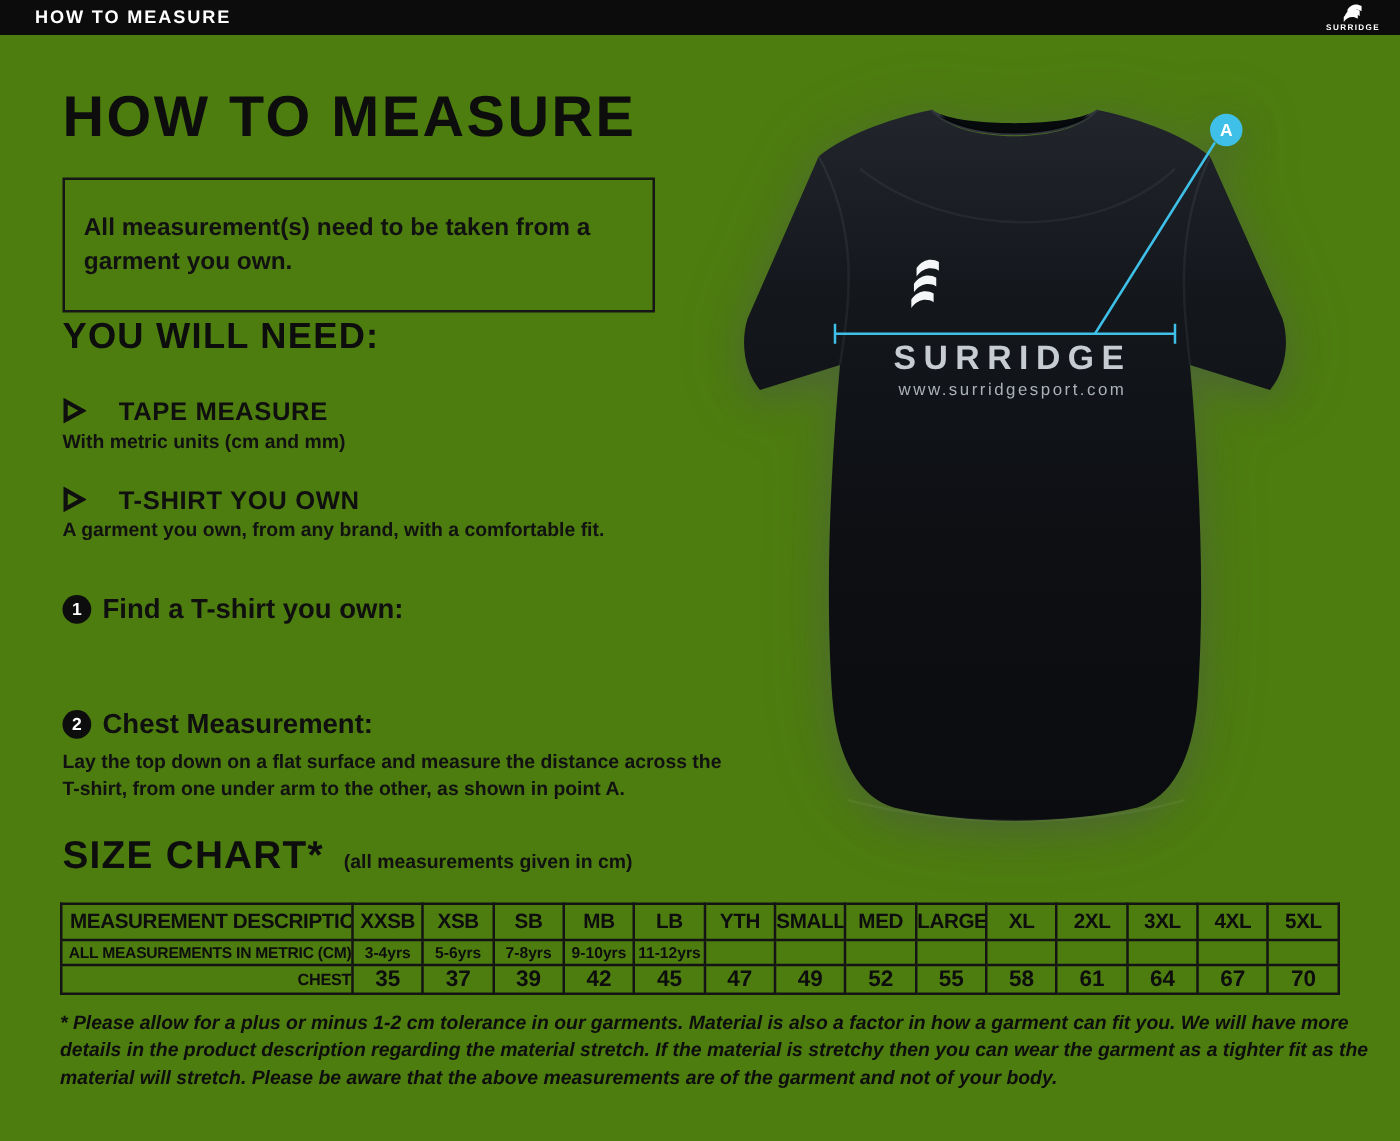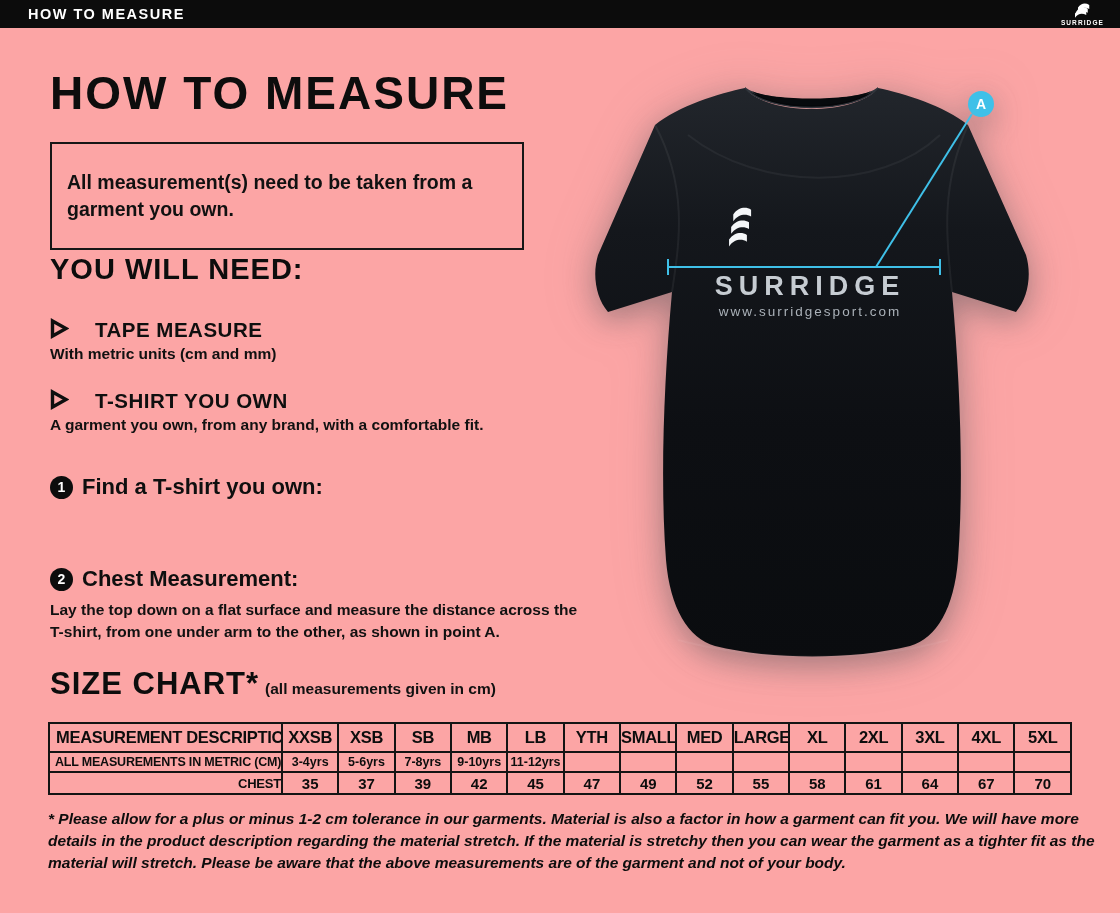--- a/index.html
+++ b/index.html
@@ -1,18 +1,18 @@
 <!DOCTYPE html>
 <html><head>
 <meta charset="utf-8">
 <style>
   * { margin:0; padding:0; box-sizing:border-box; }
   html,body { background:#ffffff; }
   body { font-family:"Liberation Sans", sans-serif; color:#0f0f0f; }
-  .page { position:relative; width:1120px; height:913px; background:#fca5a5; overflow:hidden; }
+  .page { position:relative; width:1120px; height:913px; background:#4d7c0f; overflow:hidden; }
 
   
   .topbar { position:absolute; top:0; left:0; width:1120px; height:28px; background:#0c0c0c;
             display:flex; align-items:center; justify-content:space-between; padding:0 10px 0 28px; }
   .topbar-title { color:#fff; font-size:14.5px; font-weight:bold; letter-spacing:1.5px; }
   .topbar-logo { display:flex; flex-direction:column; align-items:center; gap:1px; padding-right:6px; }
   .topbar-logo-text { color:#fff; font-size:6.5px; font-weight:bold; letter-spacing:1.1px; }
 
   
   .h1 { position:absolute; top:66px; left:50px; font-size:46px; font-weight:bold; letter-spacing:2px; color:#0d0d0d; }
@@ -29,32 +29,32 @@
   .tri-icon svg { display:block; }
 
   .step { position:absolute; left:50px; }
   .step-row { display:flex; align-items:center; gap:9px; }
   .step-badge { width:23px; height:23px; border-radius:50%; background:#0d0d0d; color:#fff;
                 display:flex; align-items:center; justify-content:center; font-size:14px; font-weight:bold; }
   .step-title { font-size:22px; font-weight:bold; color:#0f0f0f; }
   .step-desc { font-size:15.5px; font-weight:bold; line-height:1.45; color:#111; margin-top:7px; }
 
   
-  .sc-heading { position:absolute; top:666px; left:50px; display:flex; align-items:baseline; gap:6px;justify-content:space-between; }
+  .sc-heading { position:absolute; top:666px; left:50px; display:flex; align-items:baseline; gap:16px;justify-content:space-between; }
   .sc-title { font-size:31px; font-weight:bold; letter-spacing:1px; color:#0d0d0d; }
   .sc-sub { font-size:15.5px; font-weight:bold; color:#111; }
 
   table.size-table { position:absolute; top:722px; left:48px; width:1024px;
                      border-collapse:collapse; table-layout:fixed; }
   .size-table th, .size-table td { border:2px solid #141414; color:#0d0d0d; white-space:nowrap; overflow:hidden; }
   .size-table thead th { font-size:16.5px; font-weight:bold; height:29px; letter-spacing:-0.3px; }
   .size-table th.desc-col { text-align:left; padding-left:6px; }
   .size-table td { text-align:center; font-size:13.5px; height:20px; }
   .size-table td.row-label { text-align:right; padding-left:5px; font-weight:bold; font-size:13px; letter-spacing:-0.2px;margin-left:42px; }
-  .size-table tr.chest-row td { height:22px; font-weight:bold; font-size:15px; }
+  .size-table tr.chest-row td { height:22px; font-weight:bold; font-size:18px; }
   .size-table tr.chest-row td.row-label { font-size:13px; }
   .size-table tr.metric-row td { font-weight:bold; font-size:12.5px; }
 
   .footnote { position:absolute; top:808px; left:48px; width:1058px;
               font-size:15.5px; font-weight:bold; font-style:italic; line-height:1.42; color:#0d0d0d; }
 
   
   .shirt-wrap { position:absolute; top:40px; left:560px; width:520px; height:625px; }
   .shirt-wrap svg { filter: drop-shadow(0 10px 14px rgba(70,75,82,.38)) drop-shadow(0 0 24px rgba(90,95,102,.20)); }
 </style>

